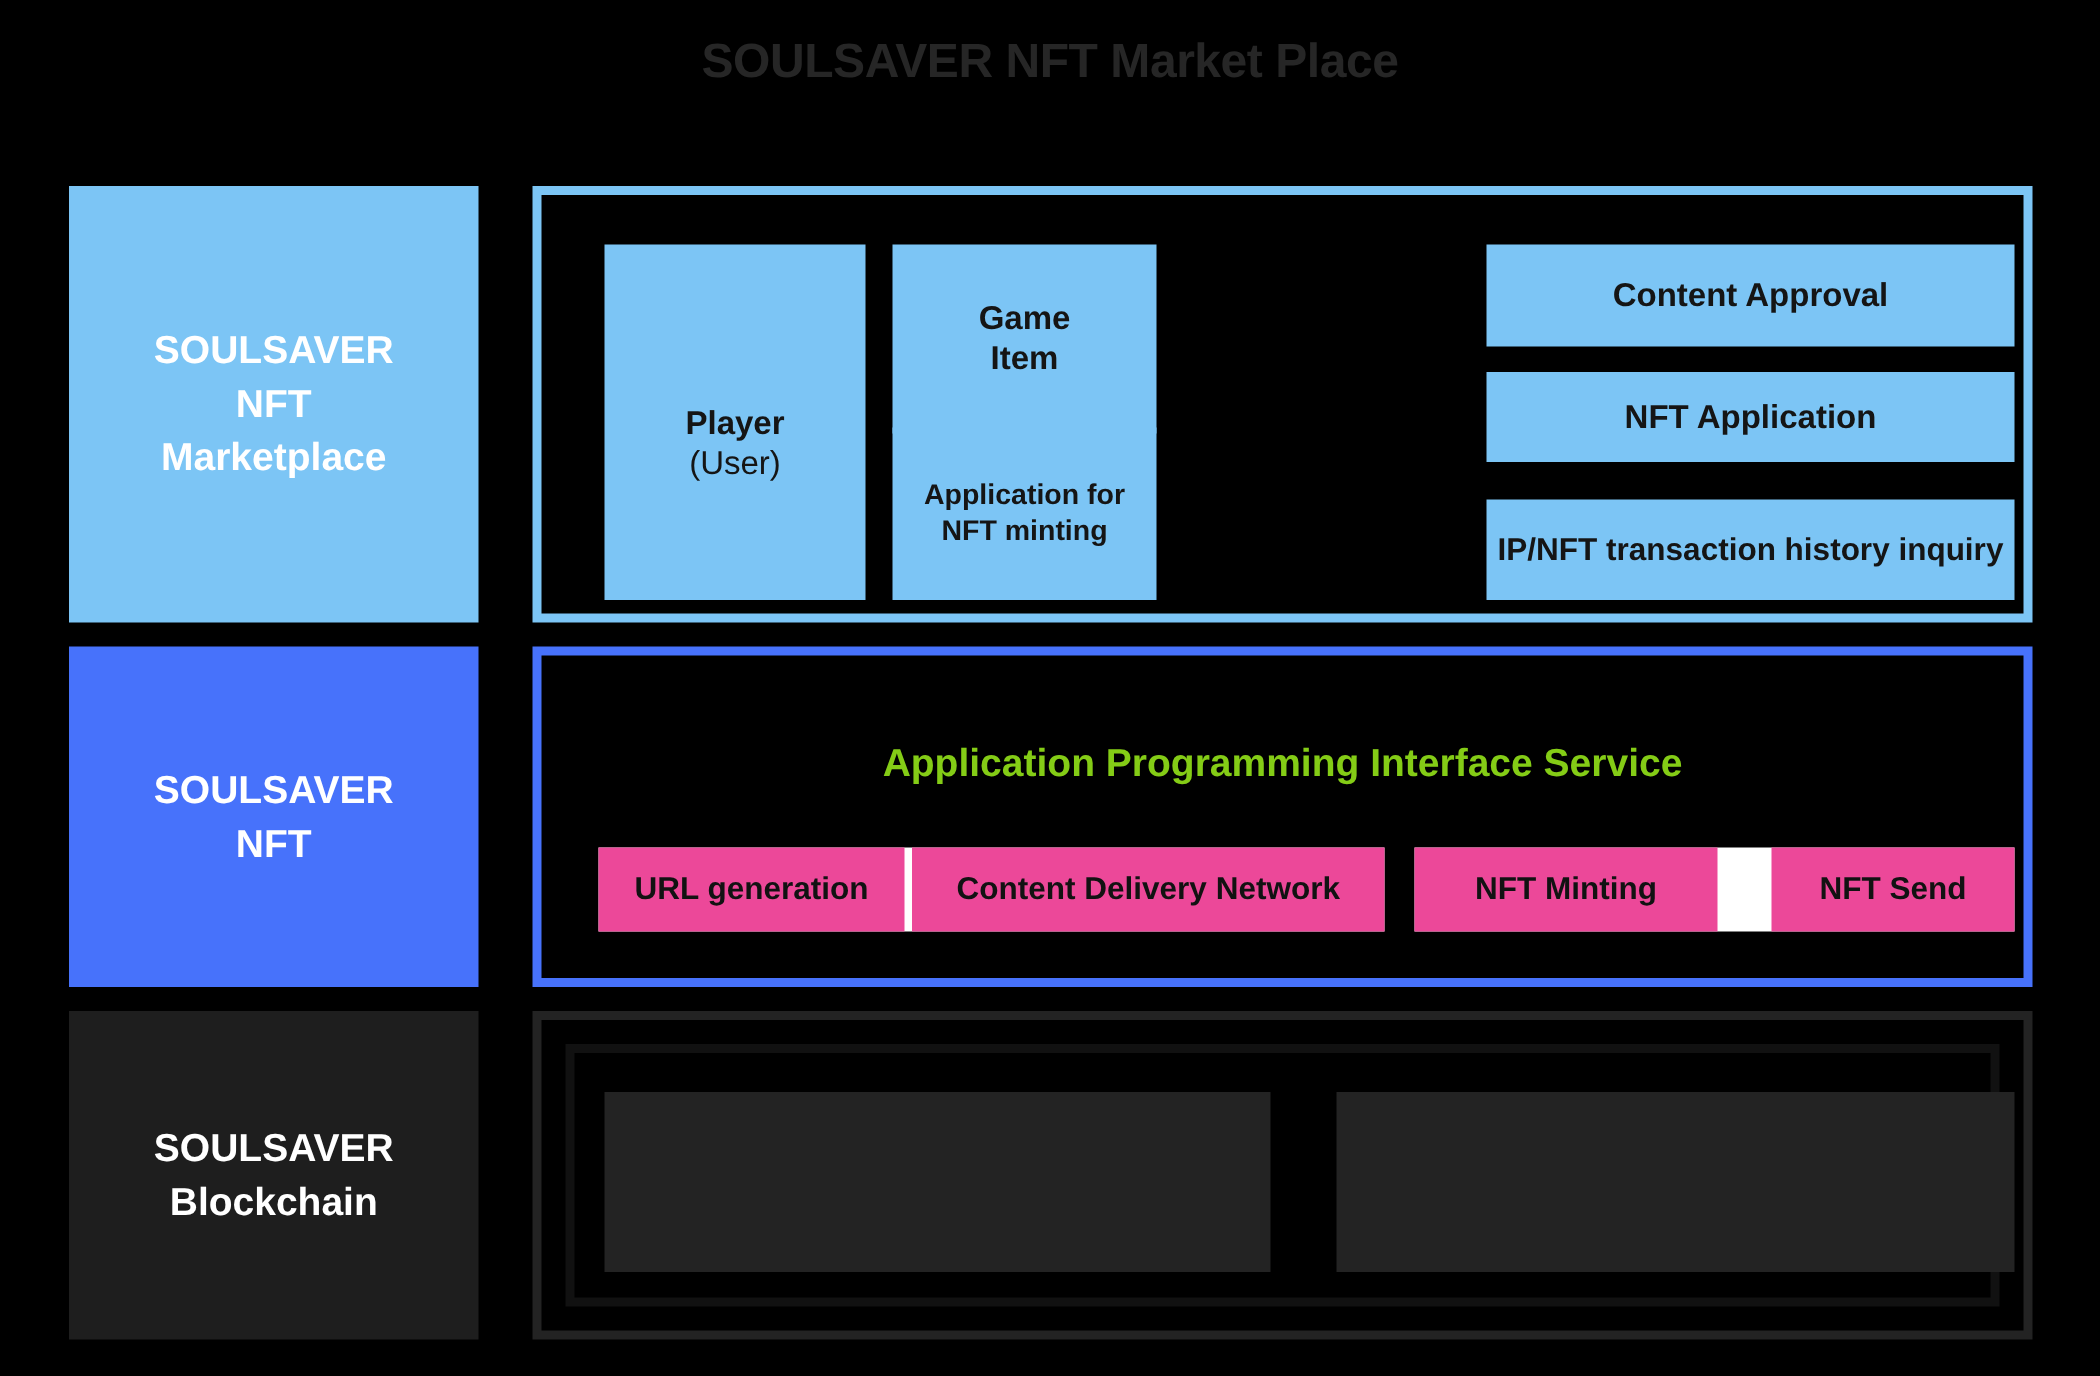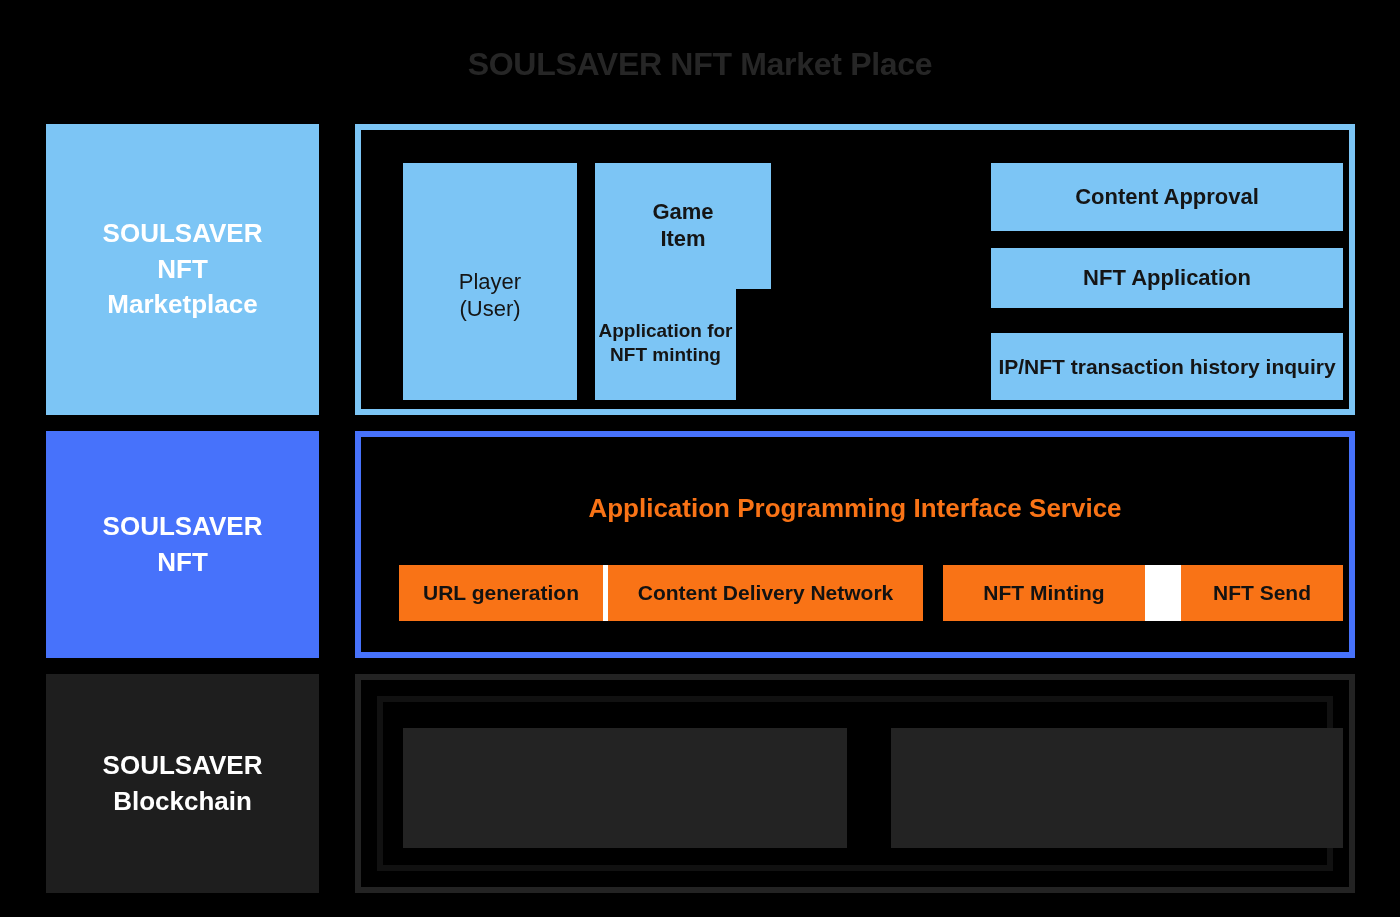--- a/index.html
+++ b/index.html
@@ -14,21 +14,21 @@
     font-family: "Liberation Sans", sans-serif;
     color: #ffffff;
     overflow: hidden;
     position: relative;
   }
 
   
   #diagram-title {
     position: absolute;
     left: 0;
-    top: 46px;
+    top: 22px;
     width: 1400px;
     text-align: center;
     font-size: 32px;
     font-weight: bold;
     letter-spacing: -0.3px;
     color: #262626;   
     white-space: nowrap;
   }
 
   
@@ -100,55 +100,55 @@
     background: #7CC5F5;
     color: #151515;
     display: flex;
     flex-direction: column;
     align-items: center;
     justify-content: center;
     text-align: center;
     box-sizing: border-box;
     line-height: 1.22;
   }
-  .tile .t-strong { font-weight: normal; margin-top: 28px; }
+  .tile .t-strong { font-weight: bold; margin-top: 28px; }
   .tile .t-soft   { font-weight: normal; }
 
   #tile-player          { left: 20px;  top: 11px;  width: 174px; height: 237px; font-size: 22px; }
   #tile-game-item       { left: 212px; top: 11px;  width: 176px; height: 126px; font-size: 22px; font-weight: bold; }
-  #tile-app-minting     { left: 212px; top: 133px; width: 141px; height: 115px; font-size: 19px; font-weight: bold; }
+  #tile-app-minting     { left: 212px; top: 133px; width: 176px; height: 115px; font-size: 19px; font-weight: bold; }
   #tile-market-if       { left: 408px; top: 11px;  width: 178px; height: 237px; font-size: 22px; font-weight: bold; }
   #tile-content-approval{ left: 608px; top: 11px;  width: 352px; height: 68px;  font-size: 22px; font-weight: bold; }
   #tile-nft-application { left: 608px; top: 96px;  width: 352px; height: 60px;  font-size: 22px; font-weight: bold; }
   #tile-ip-history      { left: 608px; top: 181px; width: 352px; height: 67px;  font-size: 21px; font-weight: bold; }
 
   
   #api-heading {
     position: absolute;
     left: 0;
     top: 38px;
     width: 100%;
     text-align: center;
     font-size: 26px;
     font-weight: bold;
-    color: #f97316;
+    color: #84cc16;
     white-space: nowrap;
   }
   .api-group {
     position: absolute;
     top: 110px;
     height: 56px;
     display: flex;
     background: #ffffff;
     gap: 5px;
   }
   #api-group-left  { left: 20px;  width: 524px; }
   #api-group-right { left: 564px; width: 400px; }
   .api-cell {
-    background: #f97316;
+    background: #ec4899;
     color: #121212;
     font-size: 21px;
     font-weight: bold;
     display: flex;
     align-items: center;
     justify-content: center;
     text-align: center;
     white-space: nowrap;
   }
   #api-cell-url  { width: 204px; }

